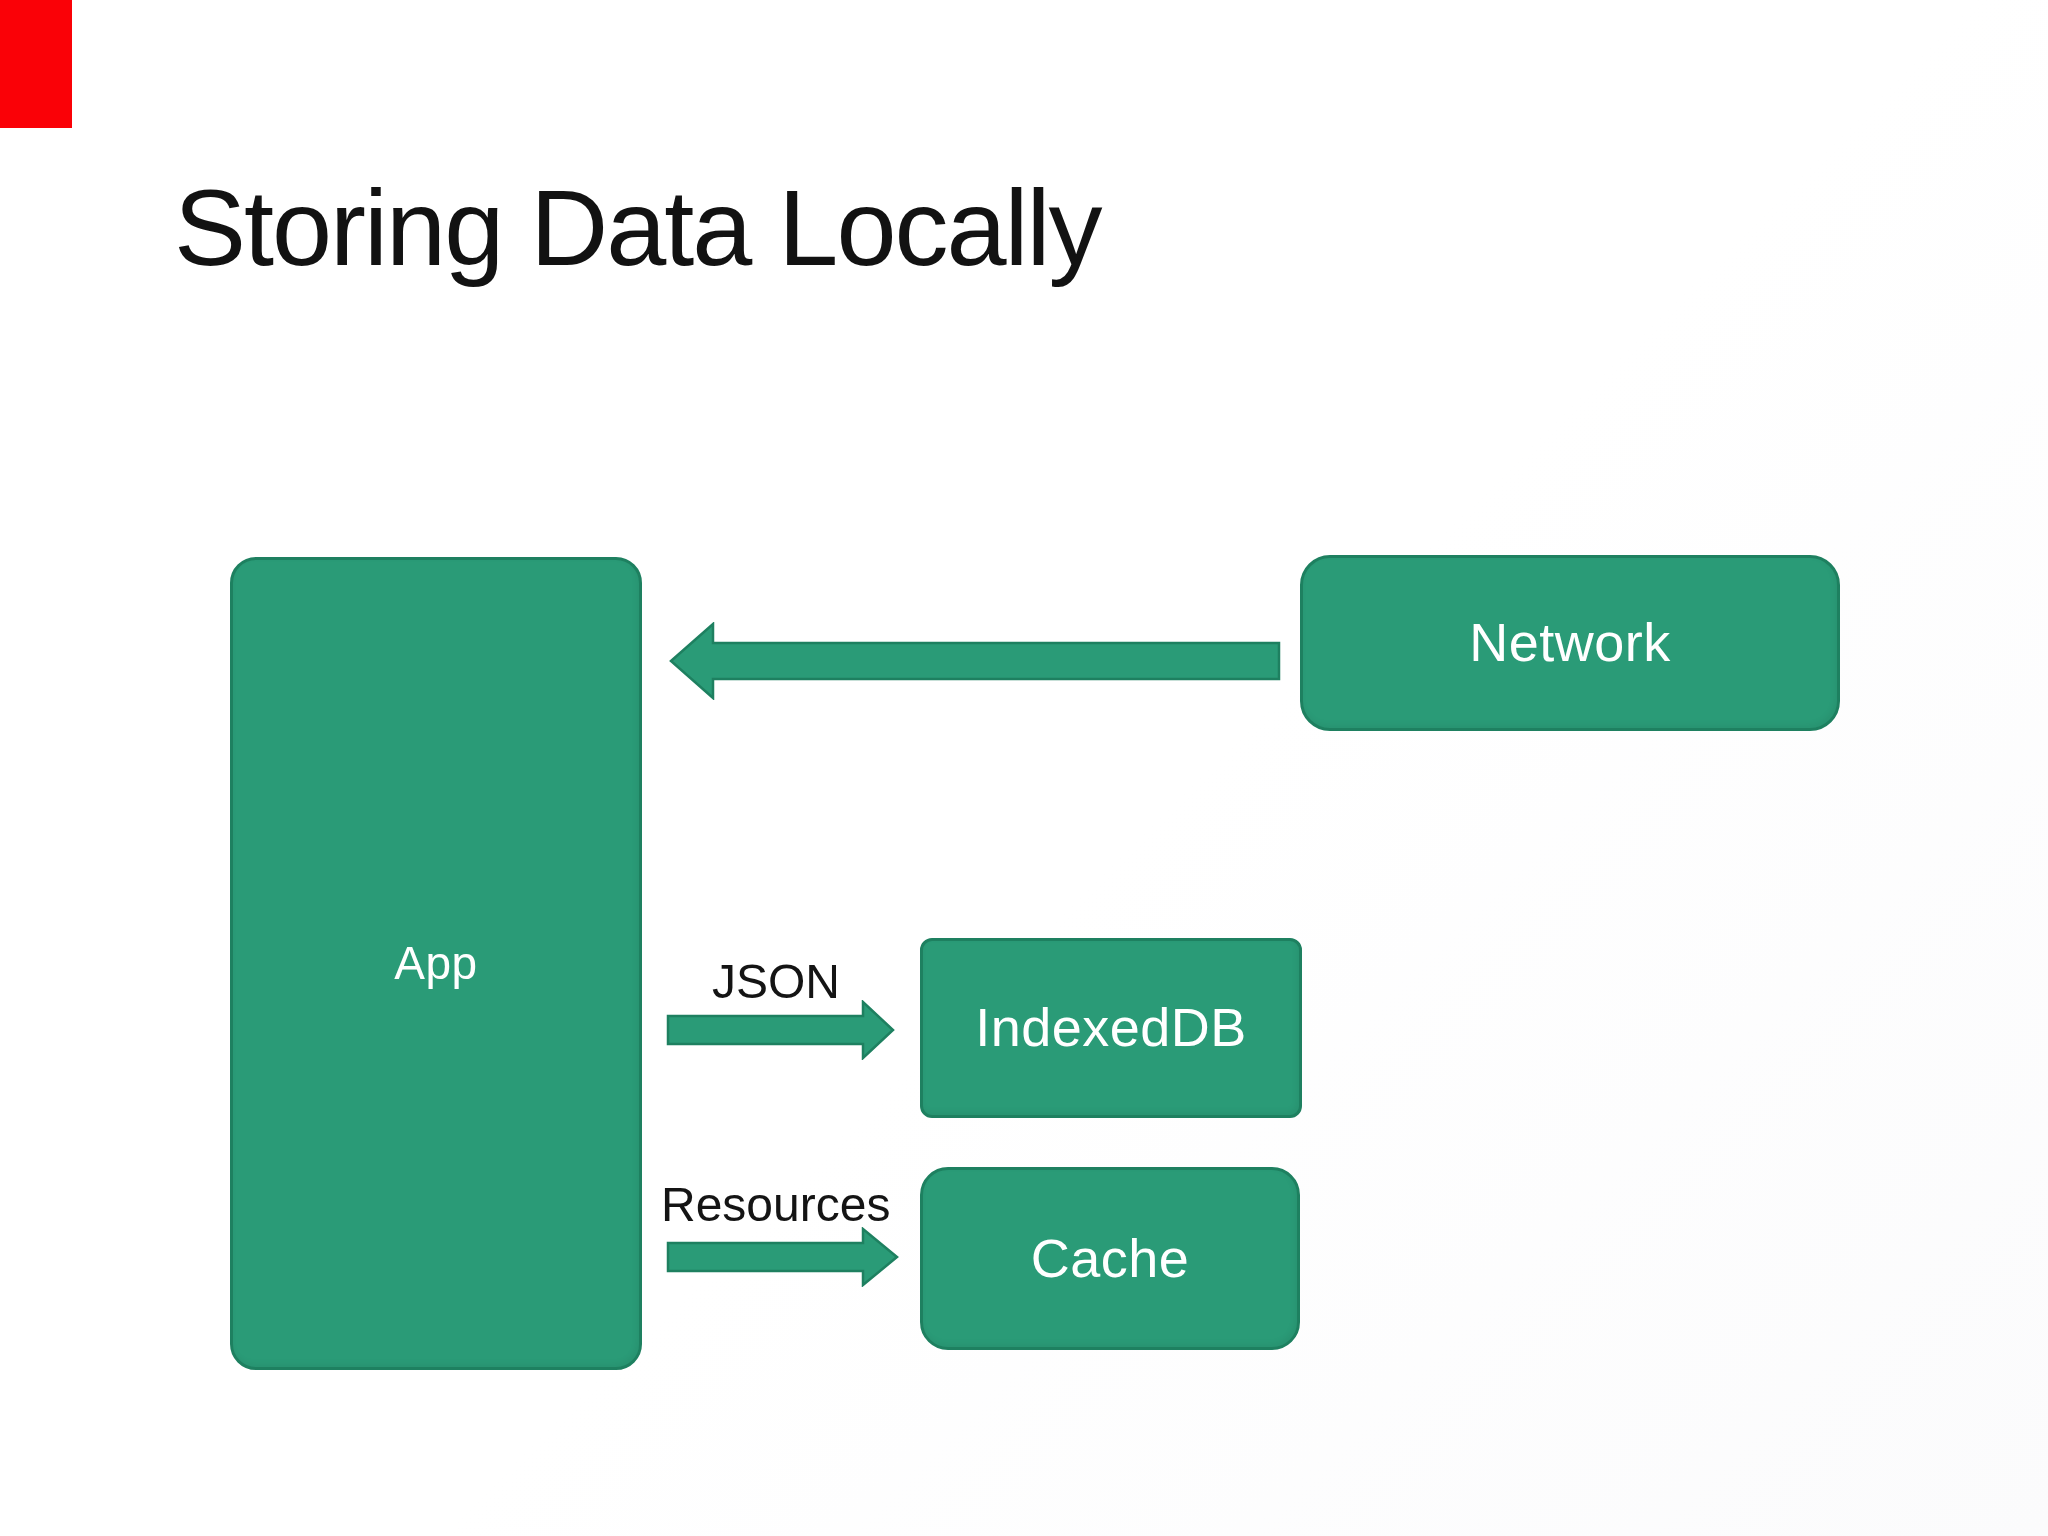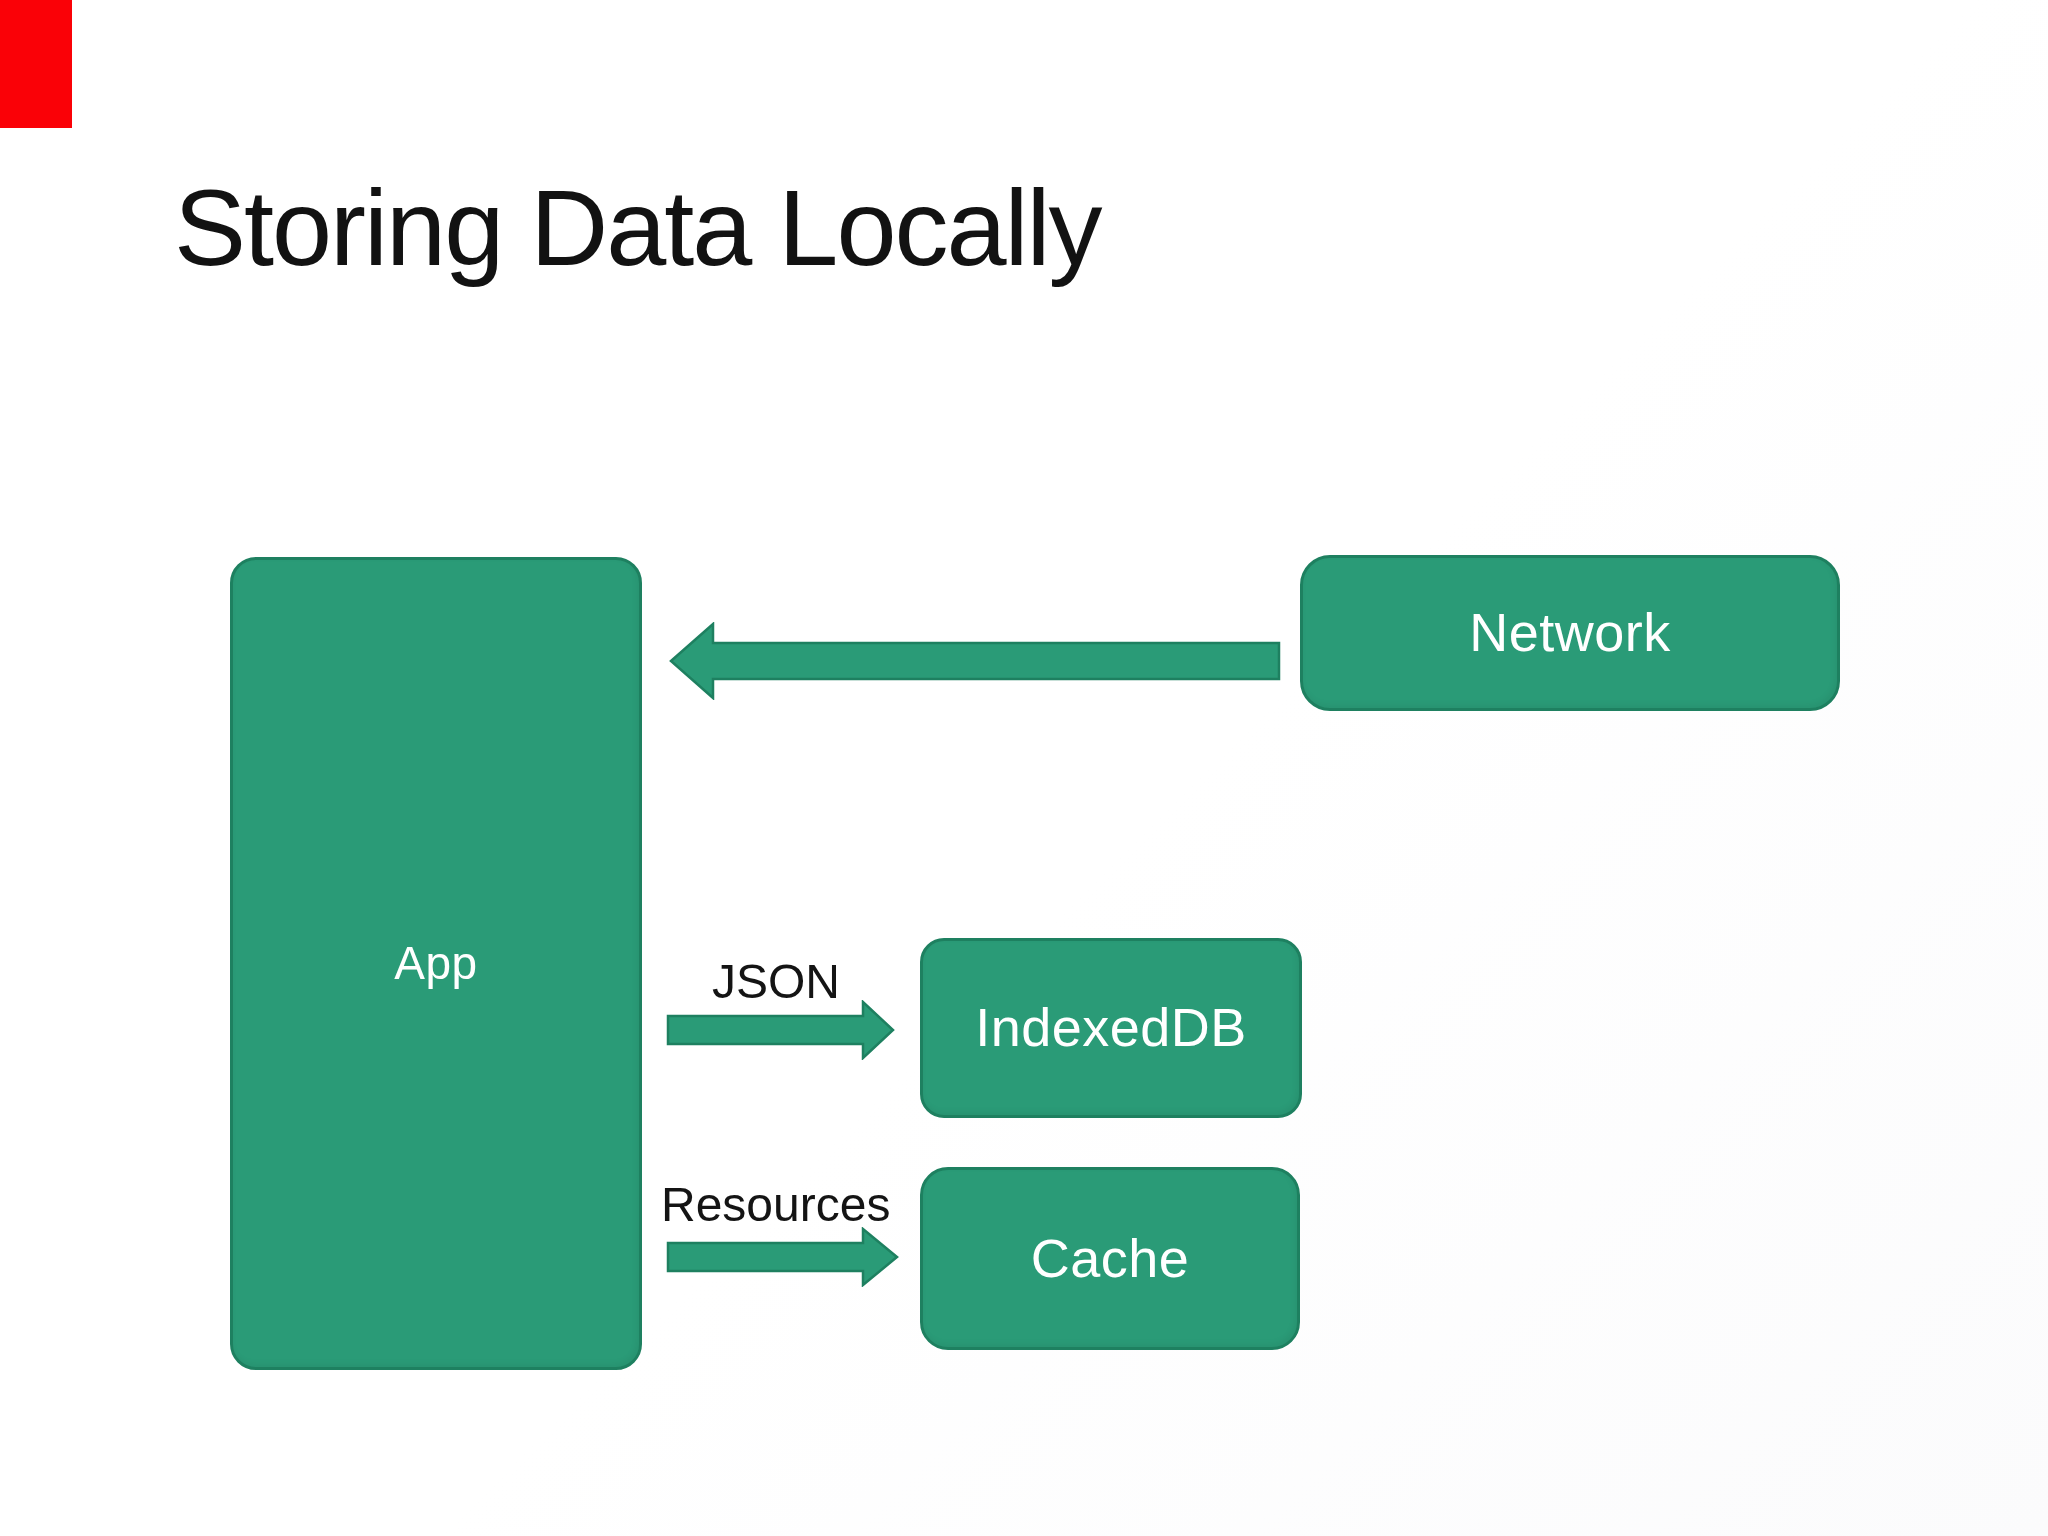--- a/index.html
+++ b/index.html
@@ -37,22 +37,22 @@
     box-sizing:border-box;
     display:flex;align-items:center;justify-content:center;
     color:var(--node-text);
     box-shadow:inset -2px -3px 6px rgba(0,0,0,0.06);
   }
   .node .node-label{
     font-size:54px;line-height:1.1;letter-spacing:0.5px;
   }
   .node-app{left:230px;top:557px;width:412px;height:813px;border-radius:26px;}
   .node-app .node-label{font-size:46px;}
-  .node-network{left:1300px;top:555px;width:540px;height:156px;border-radius:30px;}
-  .node-indexeddb{left:920px;top:938px;width:382px;height:180px;border-radius:24px;}
+  .node-network{left:1300px;top:555px;width:540px;height:176px;border-radius:30px;}
+  .node-indexeddb{left:920px;top:938px;width:382px;height:180px;border-radius:12px;}
   .node-cache{left:920px;top:1167px;width:380px;height:183px;border-radius:28px;}
   .edge-label{
     position:absolute;color:var(--label-color);
     font-size:48px;line-height:1.0;white-space:nowrap;
   }
   .edge-label-json{left:712px;top:958px;}
   .edge-label-resources{left:661px;top:1181px;text-align:center;}
   .arrow{position:absolute;display:block;}
   .arrow polygon{
     fill:var(--node-fill);

